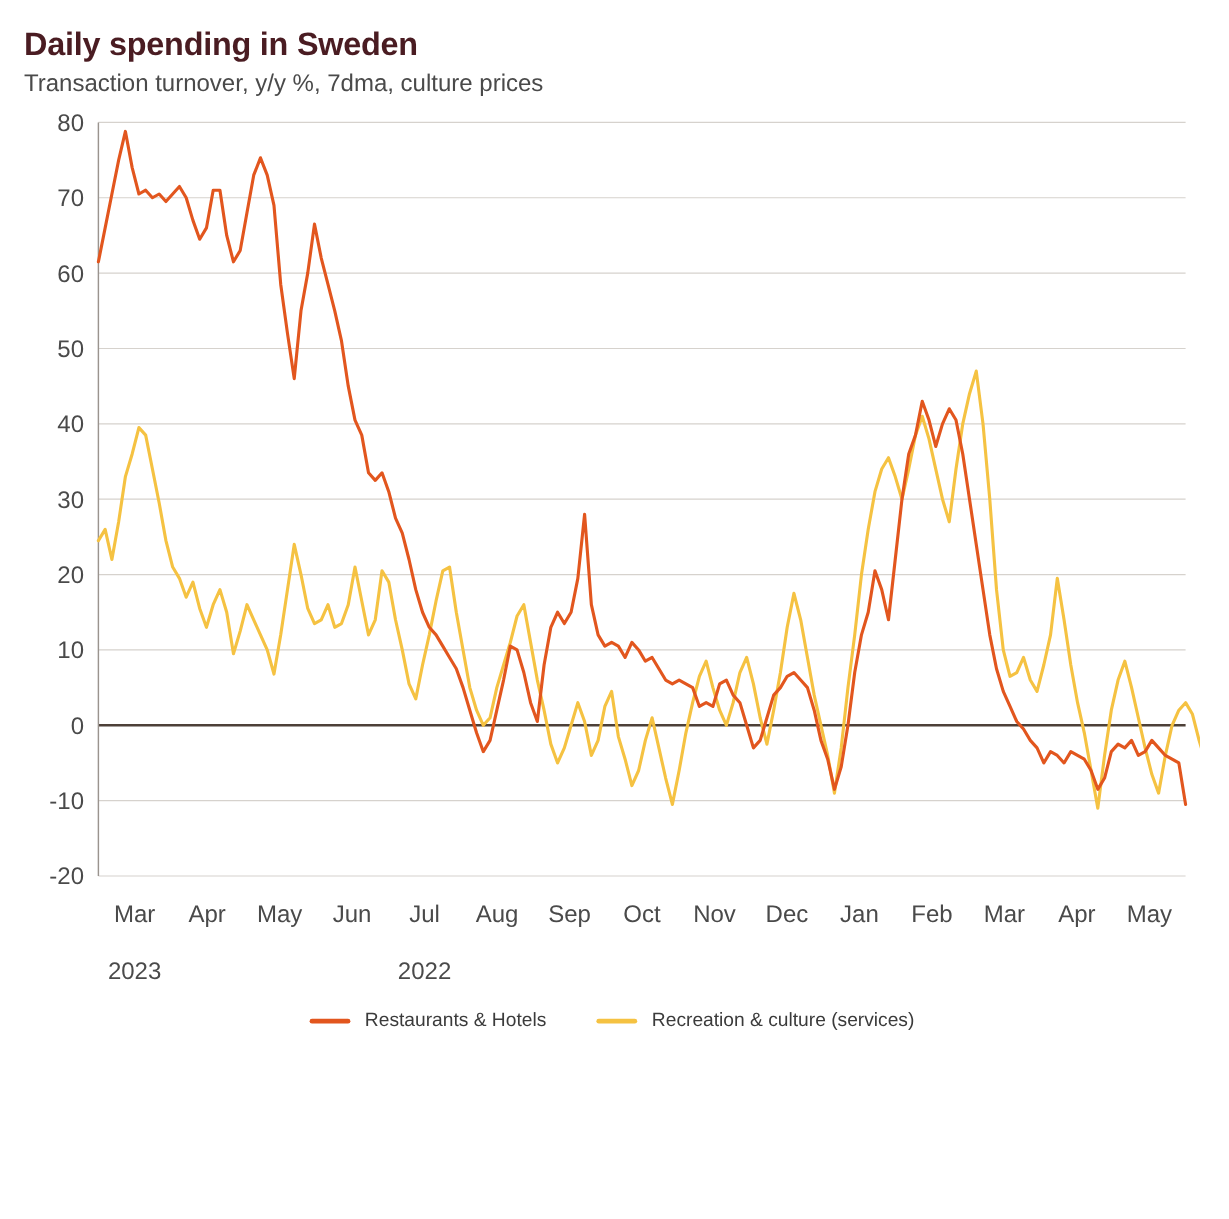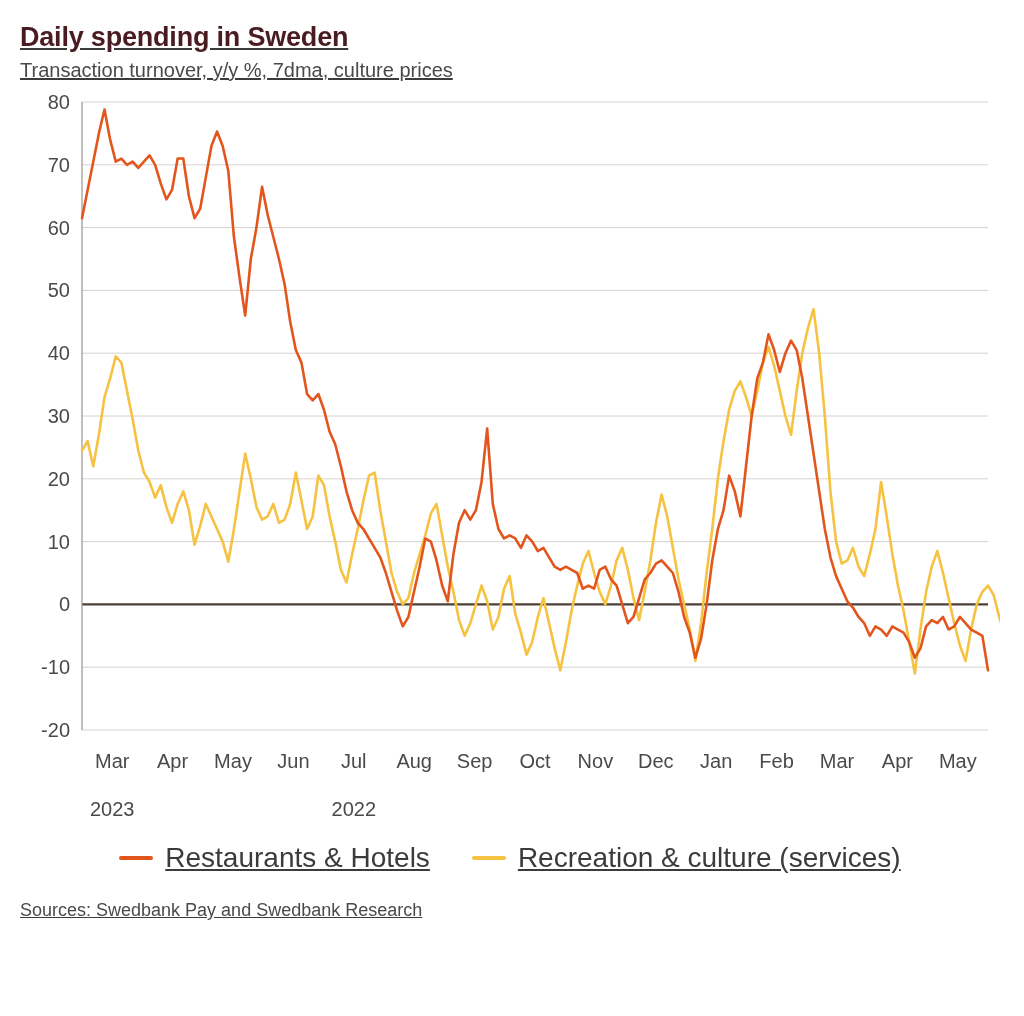--- a/index.html
+++ b/index.html
@@ -13,21 +13,20 @@
     font-family: "Liberation Sans", sans-serif;
     color: #3b3b3b;
     overflow: hidden;
   }
   .page {
     position: relative;
     width: 1024px;
     height: 1016px;
     box-sizing: border-box;
     padding: 22px 24px 12px 20px;
-    text-decoration: underline;
   }
   .chart-title {
     font-size: 27px;
     font-weight: bold;
     color: #4a1c22;
     letter-spacing: -0.2px;
     margin: 0 0 6px 0;
   }
   .chart-subtitle {
     font-size: 20px;
@@ -70,21 +69,21 @@
     align-items: center;
     gap: 12px;
   }
   .legend-swatch {
     display: inline-block;
     width: 34px;
     height: 4px;
     border-radius: 2px;
   }
   .legend-label {
-    font-size: 28px;
+    font-size: 16px;
     color: #3b3b3b;
   }
   .source {
     margin-top: 26px;
     font-size: 18px;
     color: #4a4a4a;
   }
 </style>
 </head>
 <body>
@@ -145,15 +144,14 @@
     <div class="legend-item">
       <span class="legend-swatch" id="sw0" style="background: rgb(226, 86, 30);"></span>
       <span class="legend-label">Restaurants &amp; Hotels</span>
     </div>
     <div class="legend-item">
       <span class="legend-swatch" id="sw1" style="background: rgb(245, 194, 66);"></span>
       <span class="legend-label">Recreation &amp; culture (services)</span>
     </div>
   </div>
 
-  <div class="source">Sources: Swedbank Pay and Swedbank Research</div>
 
 </div>
 
 </body></html>

